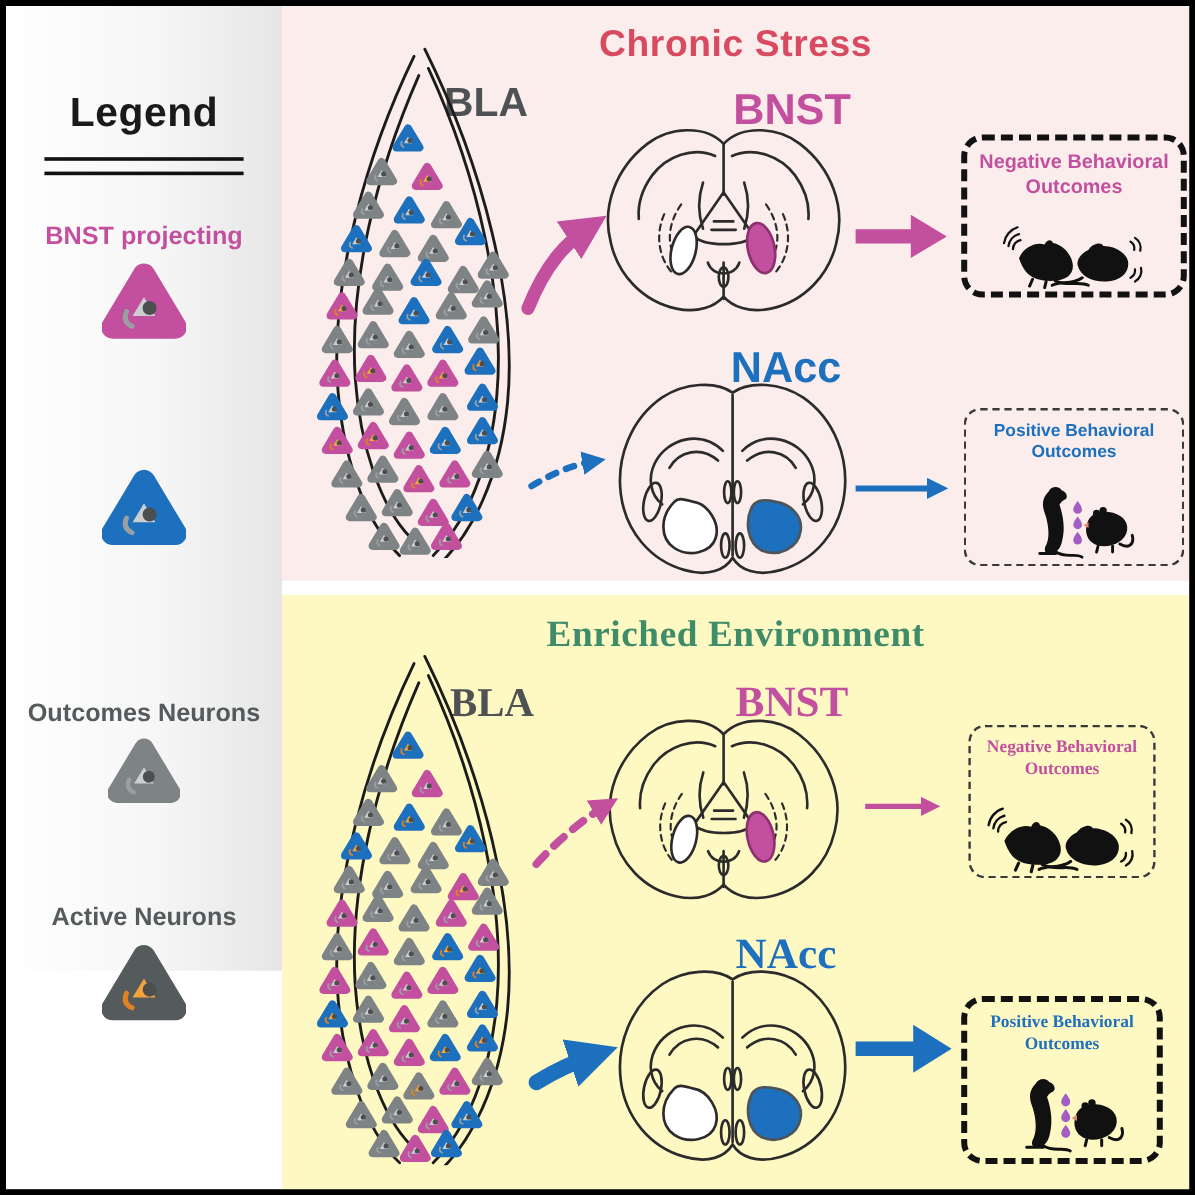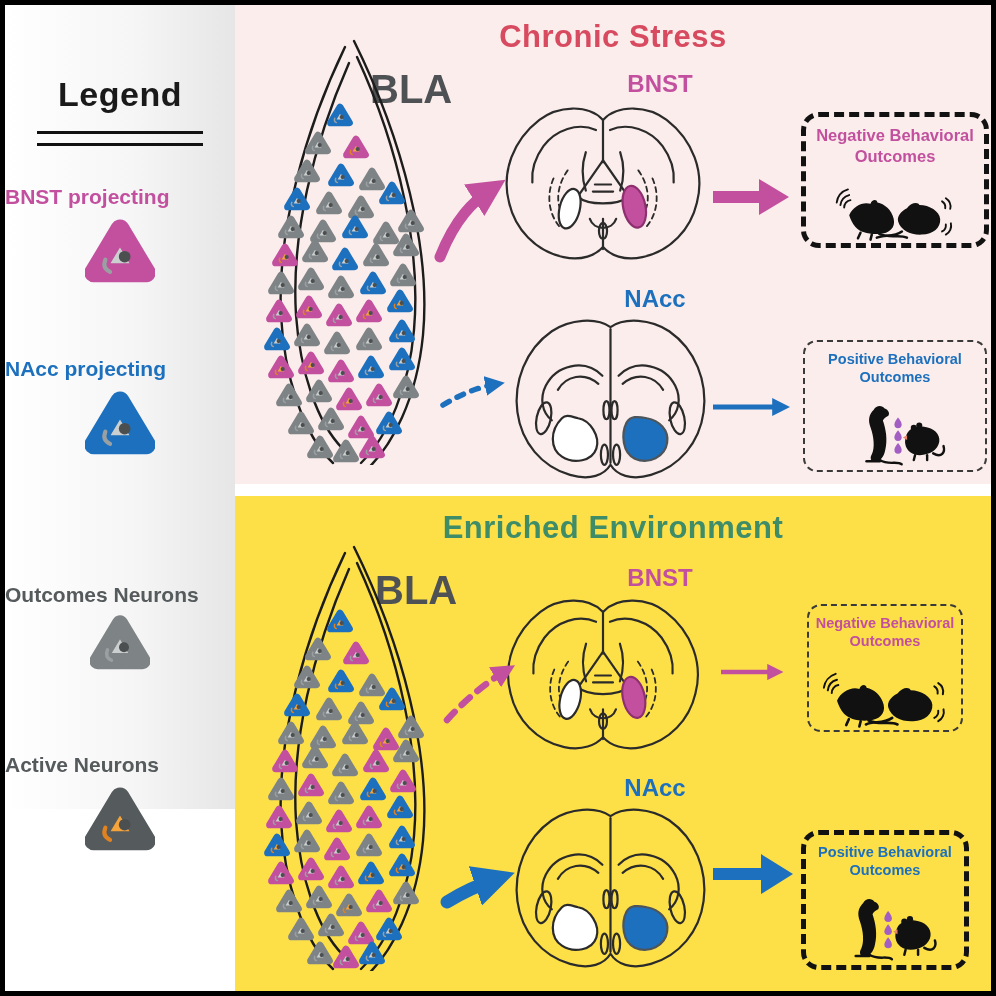--- a/index.html
+++ b/index.html
@@ -4,30 +4,30 @@
 <style>
   html,body{margin:0;padding:0;}
   body{width:996px;height:996px;background:#000;position:relative;font-family:"Liberation Sans",sans-serif;}
   .canvas{position:absolute;inset:5px;background:#fff;overflow:hidden;}
   .abs{position:absolute;}
 
   
   .sidebar{left:0;top:0;width:230px;height:804px;background:linear-gradient(90deg,#ffffff 0%,#f6f6f6 55%,#e6e6e6 100%);}
   .legend-title{left:0;top:70px;width:230px;text-align:center;font-size:34px;font-weight:bold;color:#1a1a1a;letter-spacing:.5px;}
   .legend-rule{left:32px;width:166px;height:3px;background:#111;}
-  .legend-label{left:0;width:230px;font-size:21px;font-weight:bold;}
+  .legend-label{left:0;width:230px;text-align:center;font-size:21px;font-weight:bold;}
   .legend-icon{left:80px;width:70px;height:66px;}
 
   
   .panel{width:756px;left:230px;}
   .panel-top{top:0;height:479px;background:#fbedeb;}
-  .panel-bottom{top:491px;height:495px;background:#fde047;}
+  .panel-bottom{top:491px;height:495px;background:#fef9c3;font-family:Liberation Serif, serif;}
   .panel-title{left:0;top:14px;width:756px;text-align:center;font-size:31px;font-weight:bold;letter-spacing:.5px;}
-  .region-label{font-size:24px;font-weight:bold;}
-  .bla-label{color:#4f5254;font-size:40px;font-weight:bold;}
+  .region-label{font-size:36px;font-weight:bold;}
+  .bla-label{color:#4f5254;font-size:34px;font-weight:bold;}
 
   
   .outcome-box{border-radius:18px;display:flex;flex-direction:column;align-items:center;gap:14px;}
   .box-thick{border:5px dashed #121212;}
   .box-thin{border:2.5px dashed #3a3a3a;border-radius:14px;}
   .box-title{margin-top:8px;text-align:center;font-weight:bold;font-size:16.5px;line-height:1.25;}
   .box-title.small{font-size:14.5px;}
   svg{display:block;}
 </style>
 </head>
@@ -142,21 +142,20 @@
 
     <div class="abs legend-label" style="top:180px;color:var(--magenta)">BNST projecting</div>
     <svg class="abs legend-icon" style="top:212px" viewBox="-12 -10 24 21">
         <g transform="translate(0,0.8) scale(1)">
           <path d="M0 -7.5 L9 7.5 L-9 7.5 Z" fill="#cbcfcf" stroke="#c2509e" stroke-width="6.5" stroke-linejoin="round"></path>
           <circle cx="1.6" cy="2" r="2" fill="#4c4f50"></circle>
           <path d="M-5 3 Q-6.2 6 -3.4 7.2" fill="none" stroke="#9aa0a2" stroke-width="1.4" stroke-linecap="round"></path>
         </g>
       </svg>
 
-    <div class="abs legend-label" style="top:352px;color:var(--blue)">NAcc projecting</div>
     <svg class="abs legend-icon" style="top:384px" viewBox="-12 -10 24 21">
         <g transform="translate(0,0.8) scale(1)">
           <path d="M0 -7.5 L9 7.5 L-9 7.5 Z" fill="#cbcfcf" stroke="#1d70bd" stroke-width="6.5" stroke-linejoin="round"></path>
           <circle cx="1.6" cy="2" r="2" fill="#4c4f50"></circle>
           <path d="M-5 3 Q-6.2 6 -3.4 7.2" fill="none" stroke="#9aa0a2" stroke-width="1.4" stroke-linecap="round"></path>
         </g>
       </svg>
 
     <div class="abs legend-label" style="top:578px;color:#555a5c">Outcomes Neurons</div>
     <svg class="abs legend-icon" style="top:608px;left:85px;width:60px;height:57px" viewBox="-12 -10 24 21">

